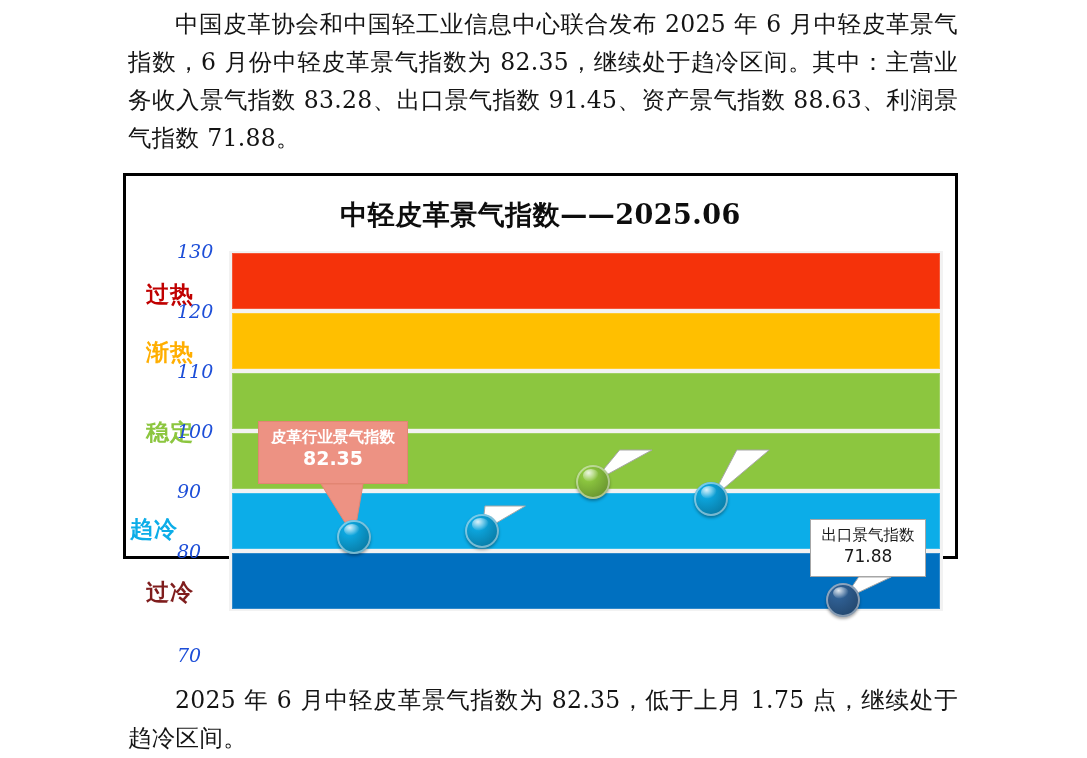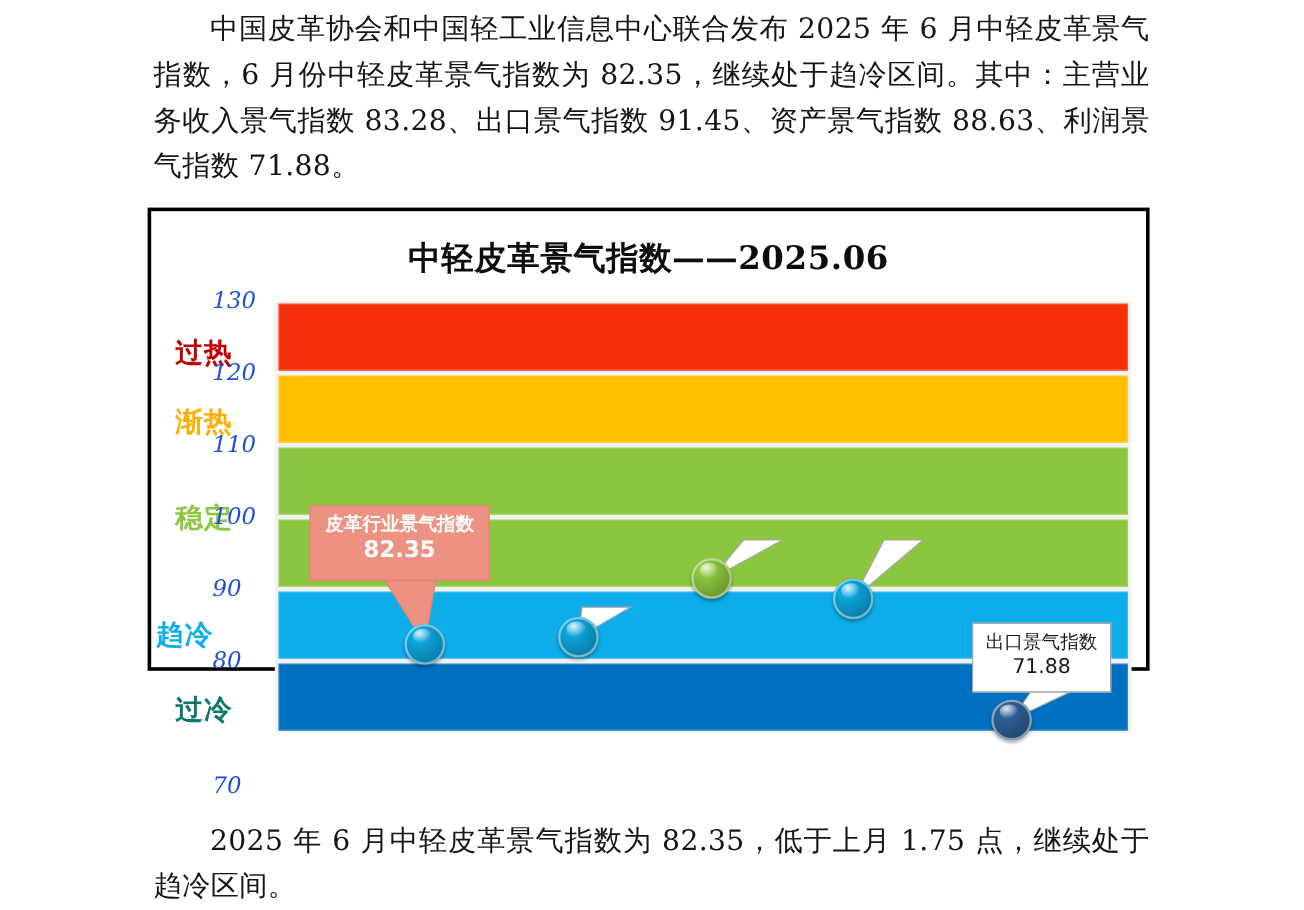--- a/index.html
+++ b/index.html
@@ -190,21 +190,21 @@
 
 <div id="chart-frame">
 
   <div id="chart-title">中轻皮革景气指数——2025.06</div>
 
   <div id="zones">
       <div class="zone-label" style="color: rgb(192, 0, 0); left: 20px; top: 43.2px;">过热</div>
       <div class="zone-label" style="color: rgb(255, 174, 0); left: 20px; top: 100.8px;">渐热</div>
       <div class="zone-label" style="color: rgb(140, 198, 63); left: 20px; top: 181.2px;">稳定</div>
       <div class="zone-label" style="color: rgb(12, 173, 232); left: 4px; top: 278.4px;">趋冷</div>
-      <div class="zone-label" style="color: #0f766e; left: 20px; top: 340.8px;">过冷</div>
+      <div class="zone-label" style="color: #7f1d1d; left: 20px; top: 340.8px;">过冷</div>
     </div>
   <div id="y-axis">
       <div class="y-tick" style="top: 0px;">130</div>
       <div class="y-tick" style="top: 60px;">120</div>
       <div class="y-tick" style="top: 120px;">110</div>
       <div class="y-tick" style="top: 180px;">100</div>
       <div class="y-tick" style="top: 240px;">90</div>
       <div class="y-tick" style="top: 300px;">80</div>
       <div class="y-tick" style="top: 360px; margin-top: 44px;">70</div>
     </div>

